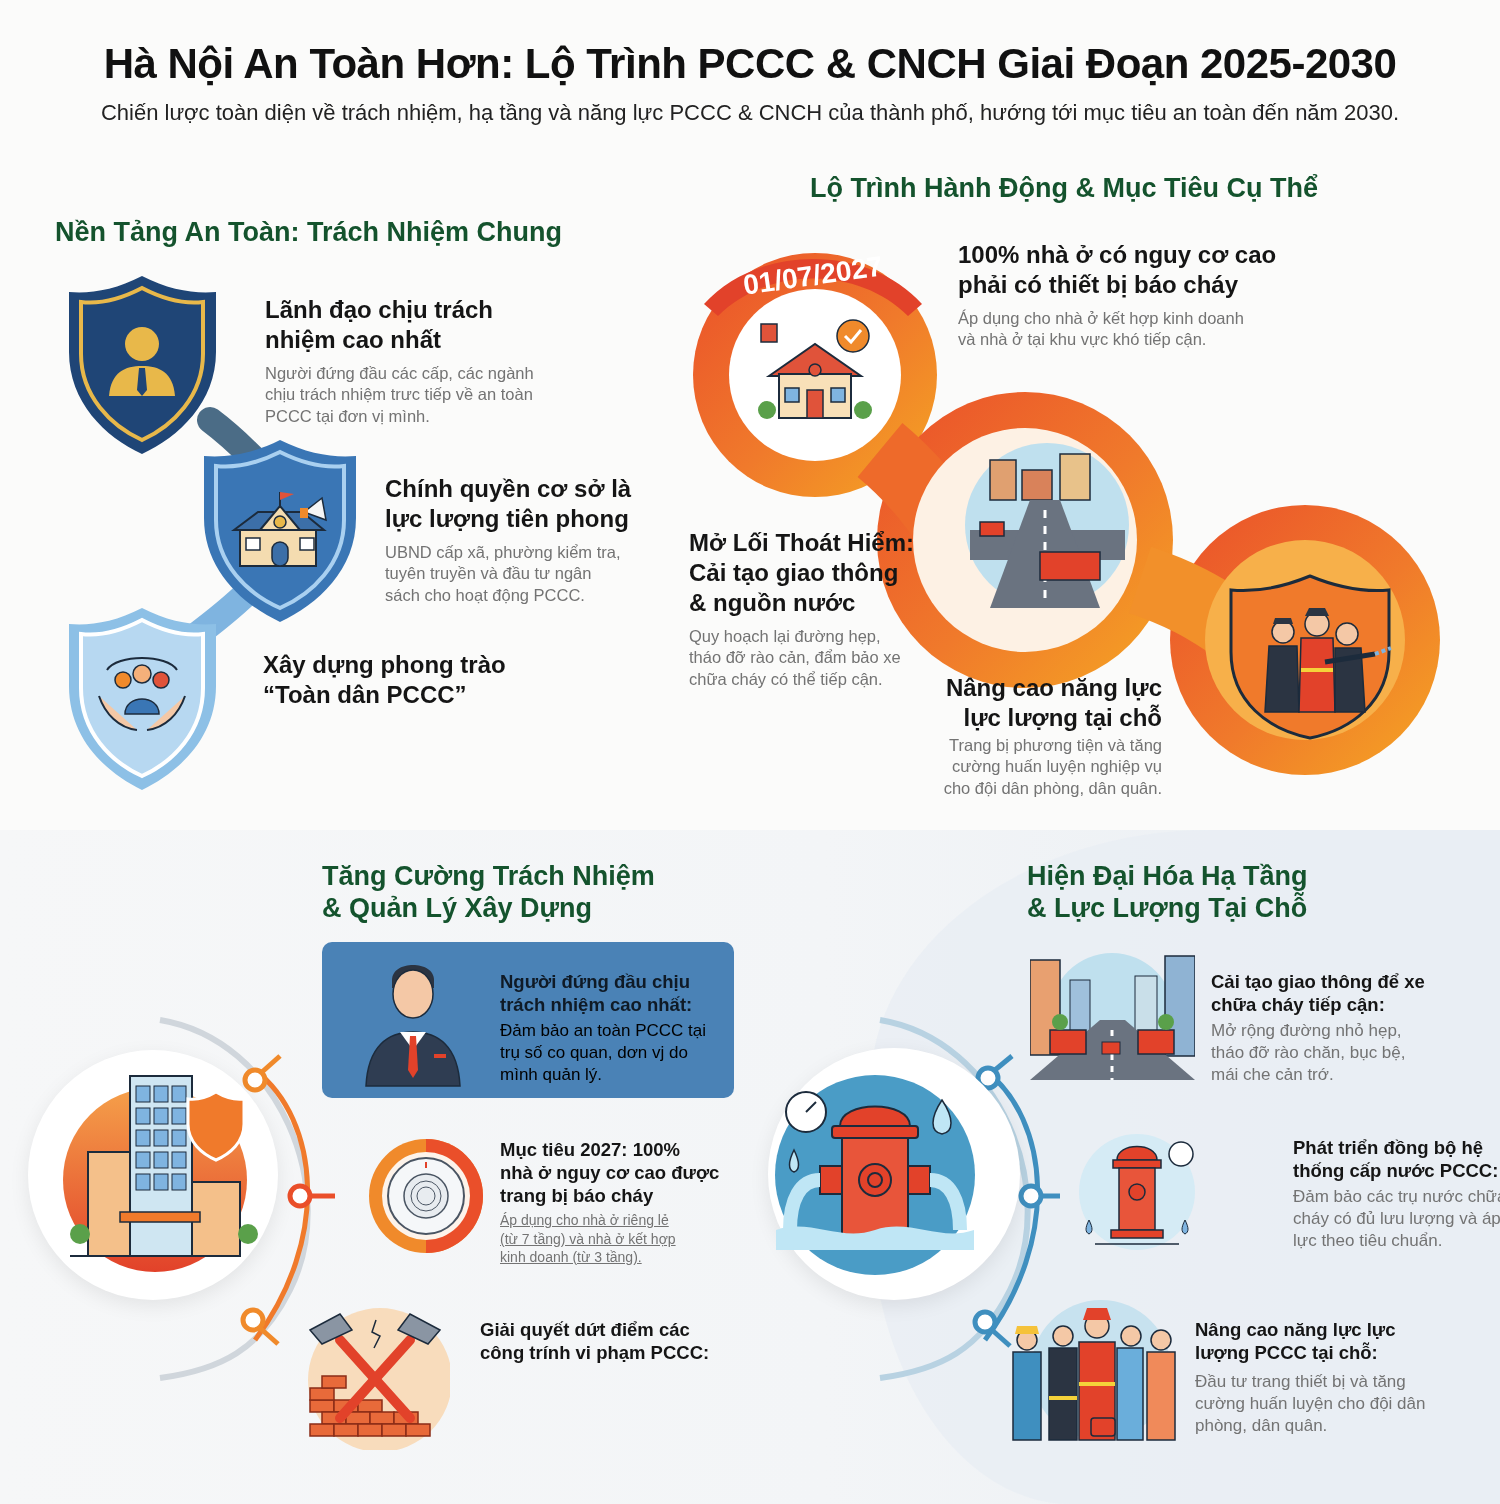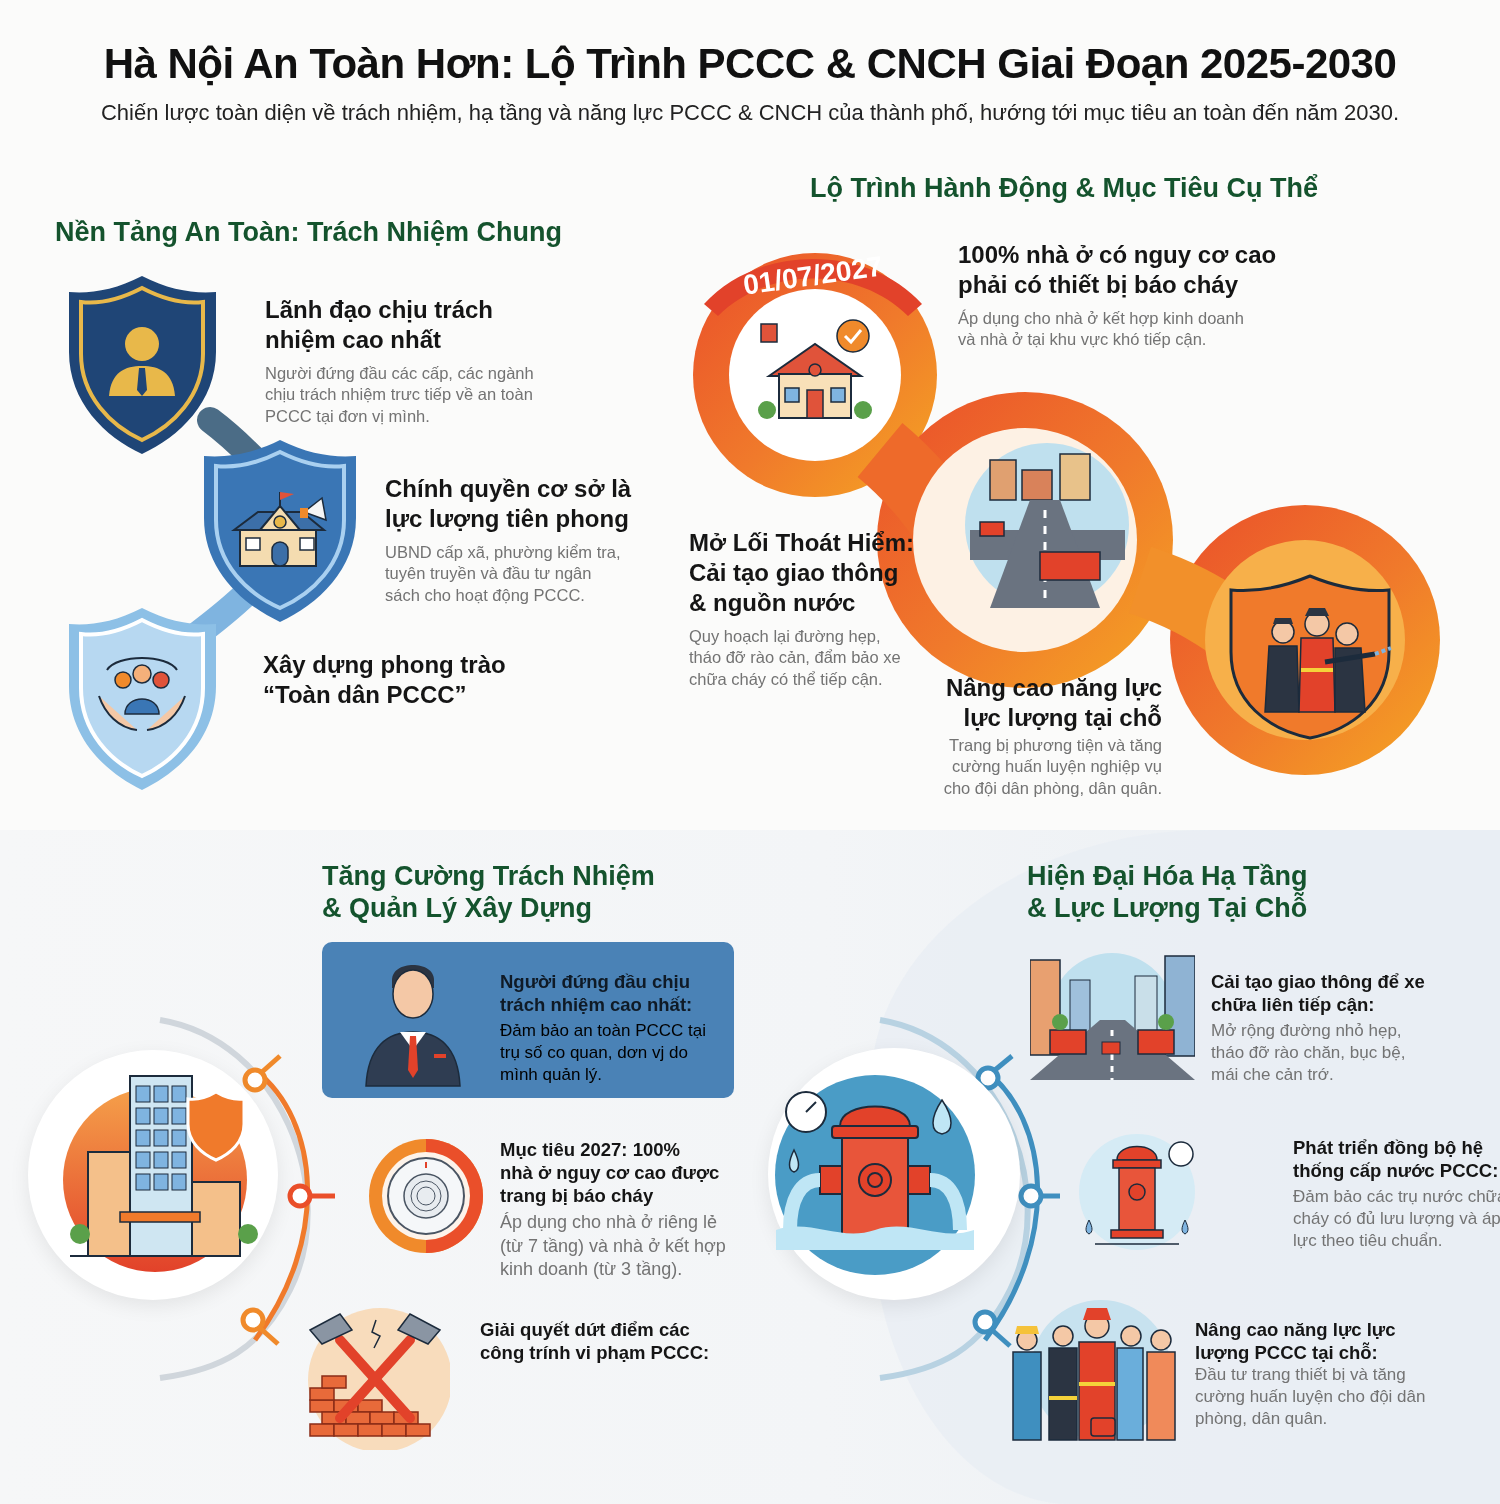--- a/index.html
+++ b/index.html
@@ -259,21 +259,21 @@
   </g>
   <path d="M40 40 L 110 118" stroke="#e2422a" stroke-width="10" stroke-linecap="round"></path>
   <path d="M110 40 L 40 118" stroke="#e2422a" stroke-width="10" stroke-linecap="round"></path>
   <path d="M10 30 L 40 14 L 52 30 L 22 44 Z" fill="#8a95a3" stroke="#1c2b3c" stroke-width="1.5"></path>
   <path d="M140 30 L 110 14 L 98 30 L 128 44 Z" fill="#8a95a3" stroke="#1c2b3c" stroke-width="1.5"></path>
   <path d="M76 20 L 72 32 L 80 36 L 74 48" stroke="#1c2b3c" stroke-width="1.5" fill="none"></path>
 </svg>
 
 <div class="abs" style="left:500px; top:1138px; width:250px;">
   <div class="item-h" style="font-size:18.5px;"><span>Mục tiêu 2027: 100%</span><br><span>nhà ở nguy cơ cao được</span><br><span>trang bị báo cháy</span></div>
-  <div class="item-p" style="margin-top:4px; font-size:18px;"><span>Áp dụng cho nhà ở riêng lẻ</span><br><span>(từ 7 tầng) và nhà ở kết hợp</span><br><span>kinh doanh (từ 3 tầng).</span></div>
+  <div class="item-p" style="margin-top:4px; font-size:14px;text-decoration:underline;"><span>Áp dụng cho nhà ở riêng lẻ</span><br><span>(từ 7 tầng) và nhà ở kết hợp</span><br><span>kinh doanh (từ 3 tầng).</span></div>
 </div>
 <div class="abs" style="left:480px; top:1318px; width:270px;">
   <div class="item-h" style="font-size:18.5px;"><span>Giải quyết dứt điểm các</span><br><span>công trính vi phạm PCCC:</span></div>
 </div>
 
 <div class="abs sec-h" style="left:1027px; top:860px;"><span>Hiện Đại Hóa Hạ Tầng</span><br><span>&amp; Lực Lượng Tại Chỗ</span></div>
 
 <svg class="abs" style="left:860px; top:1010px;" width="200" height="390">
   <path d="M20 10 C 140 30, 200 180, 150 280 C 120 340, 80 360, 20 368" stroke="#b8d2e2" stroke-width="6" fill="none"></path>
   <path d="M125 60 C 190 110, 200 230, 125 330" stroke="#3f8fbf" stroke-width="5" fill="none"></path>
@@ -343,23 +343,23 @@
   <rect x="74" y="46" width="36" height="98" fill="#e2422a" stroke="#1c2b3c" stroke-width="1.5"></rect>
   <rect x="74" y="86" width="36" height="4" fill="#f5d23a"></rect>
   <circle cx="126" cy="40" r="10" fill="#f4c8a6" stroke="#1c2b3c" stroke-width="1.5"></circle>
   <rect x="112" y="52" width="26" height="92" fill="#6aaedb" stroke="#1c2b3c" stroke-width="1.5"></rect>
   <circle cx="156" cy="44" r="10" fill="#f4c8a6" stroke="#1c2b3c" stroke-width="1.5"></circle>
   <rect x="142" y="56" width="28" height="88" fill="#f08a5a" stroke="#1c2b3c" stroke-width="1.5"></rect>
   <rect x="86" y="122" width="24" height="18" rx="3" fill="#e2422a" stroke="#1c2b3c" stroke-width="1.5"></rect>
 </svg>
 
 <div class="abs" style="left:1211px; top:970px; width:260px;">
-  <div class="item-h" style="font-size:18.5px;"><span>Cải tạo giao thông để xe</span><br><span>chữa liên tiếp cận:</span></div>
+  <div class="item-h" style="font-size:18.5px;"><span>Cải tạo giao thông để xe</span><br><span>chữa cháy tiếp cận:</span></div>
   <div class="item-p" style="margin-top:4px; font-size:17px;"><span>Mở rộng đường nhỏ hẹp,</span><br><span>tháo đỡ rào chăn, bục bệ,</span><br><span>mái che cản trớ.</span></div>
 </div>
 <div class="abs" style="left:1249px; top:1136px; width:260px;margin-left:44px;">
   <div class="item-h" style="font-size:18.5px;"><span>Phát triển đồng bộ hệ</span><br><span>thống cấp nước PCCC:</span></div>
   <div class="item-p" style="margin-top:4px; font-size:17px;"><span>Đảm bảo các trụ nước chữa</span><br><span>cháy có đủ lưu lượng và áp</span><br><span>lực theo tiêu chuẩn.</span></div>
 </div>
 <div class="abs" style="left:1195px; top:1318px; width:290px;">
   <div class="item-h" style="font-size:18.5px;"><span>Nâng cao năng lực lực</span><br><span>lượng PCCC tại chỗ:</span></div>
-  <div class="item-p" style="margin-top:0; font-size:17px;"><span>Đầu tư trang thiết bị và tăng</span><br><span>cường huấn luyện cho đội dân</span><br><span>phòng, dân quân.</span></div>
+  <div class="item-p" style="margin-top:7px; font-size:17px;"><span>Đầu tư trang thiết bị và tăng</span><br><span>cường huấn luyện cho đội dân</span><br><span>phòng, dân quân.</span></div>
 </div>
 
 </body></html>

